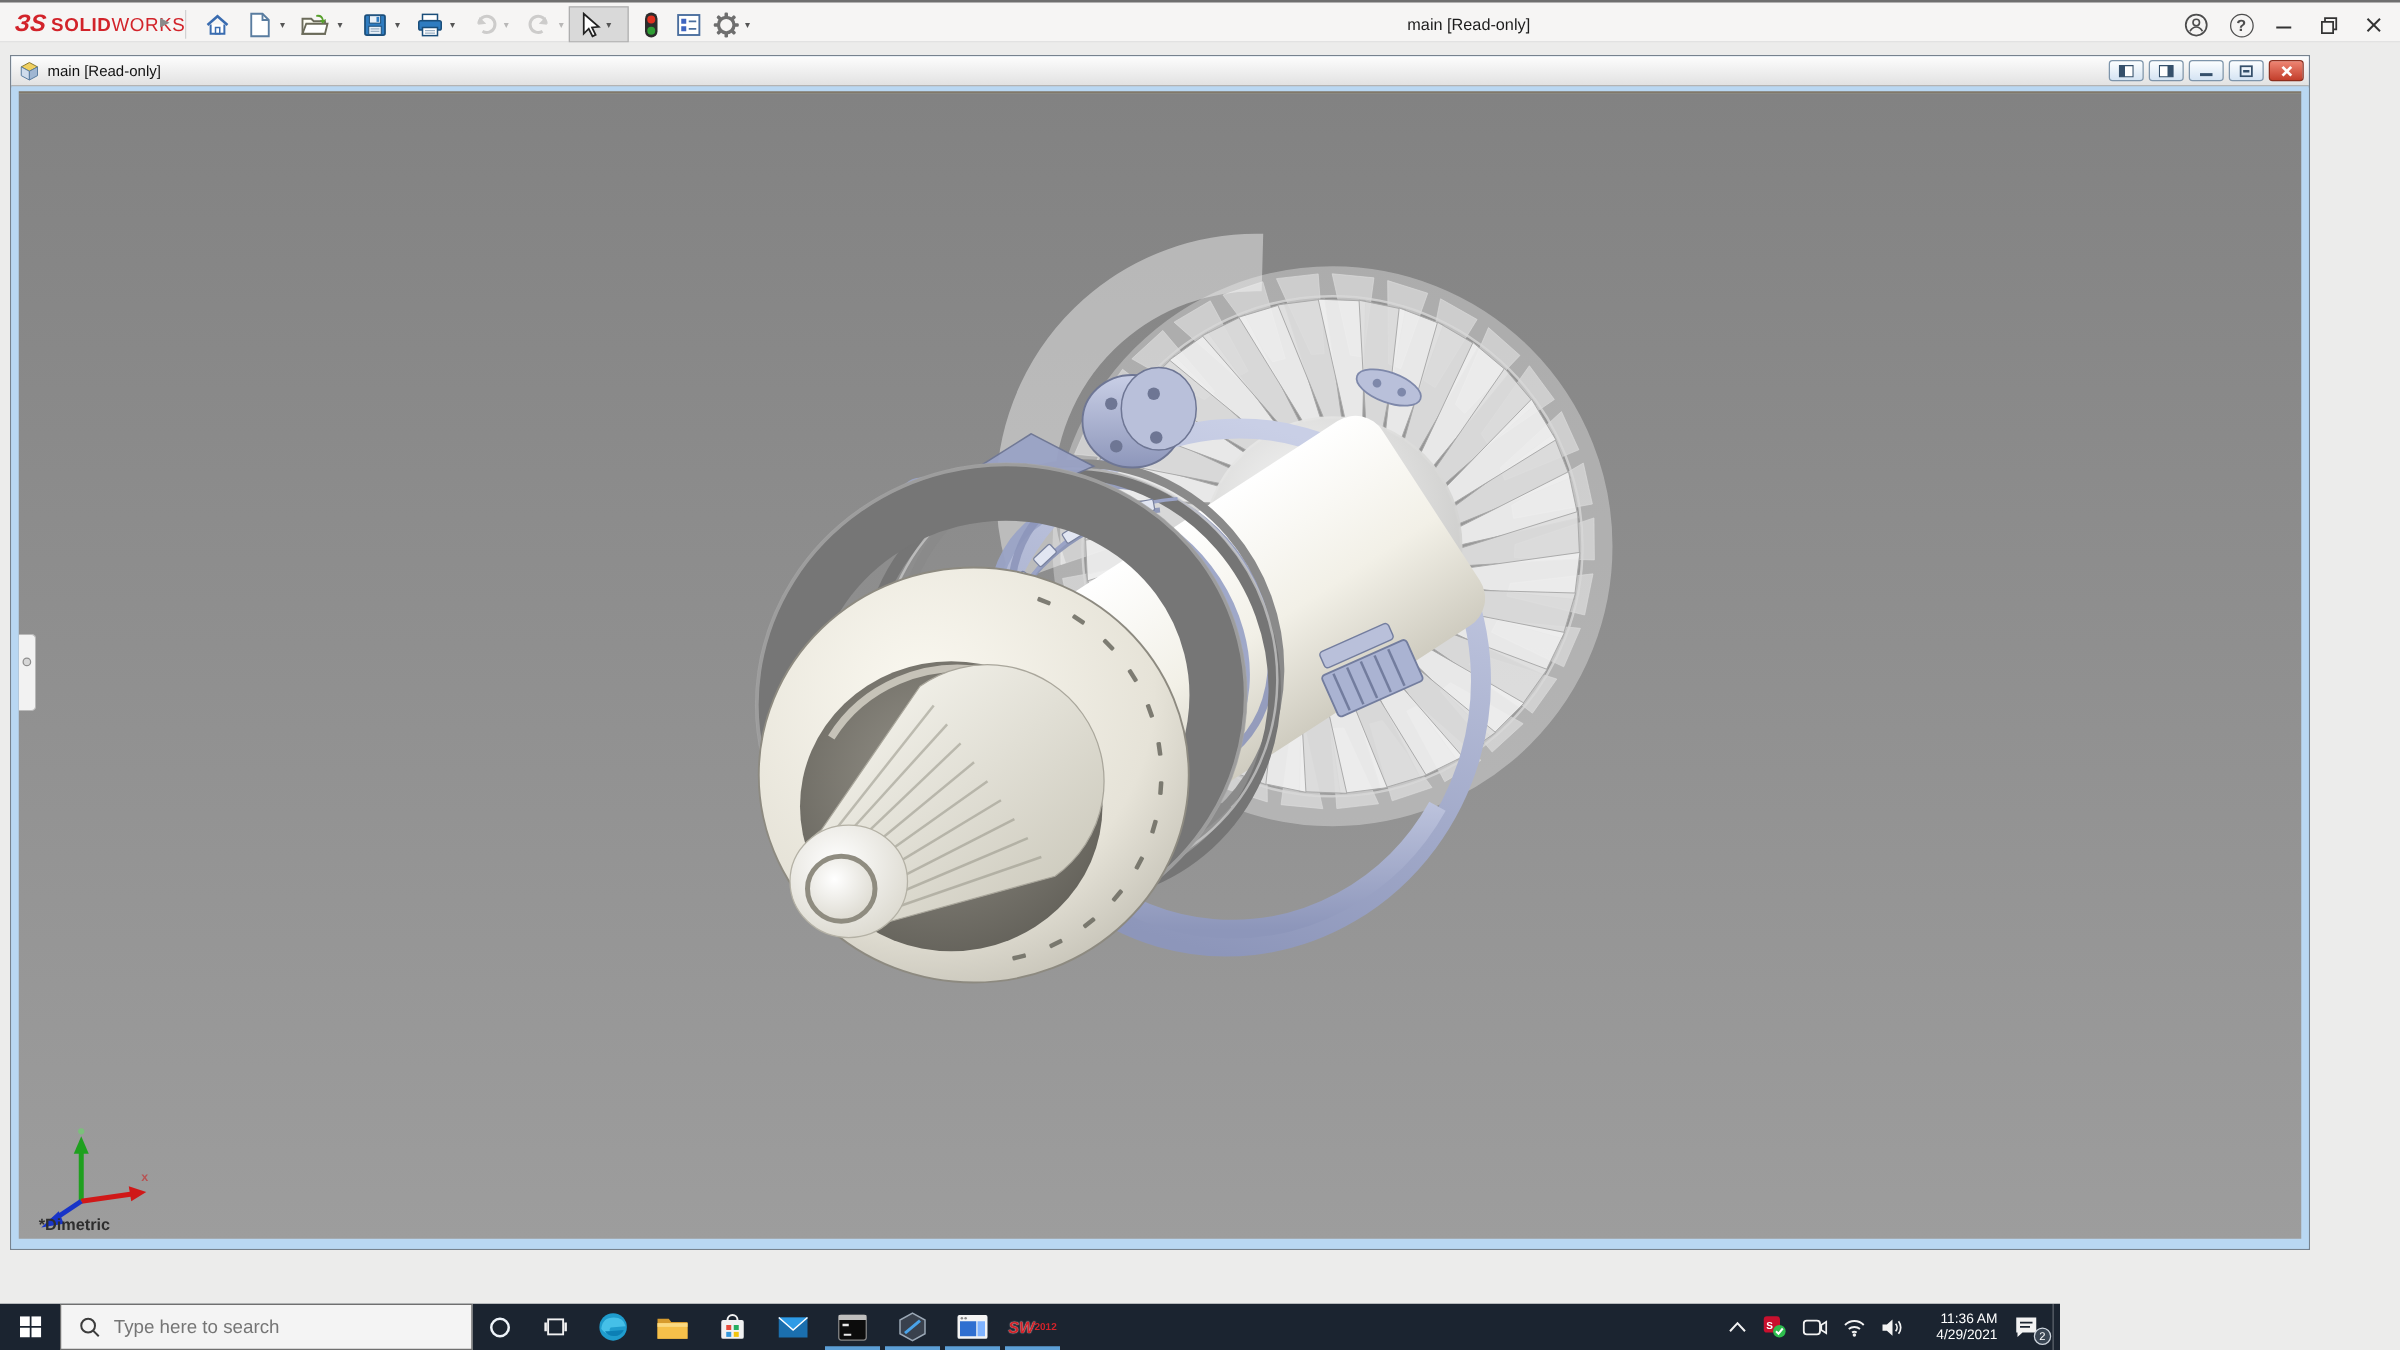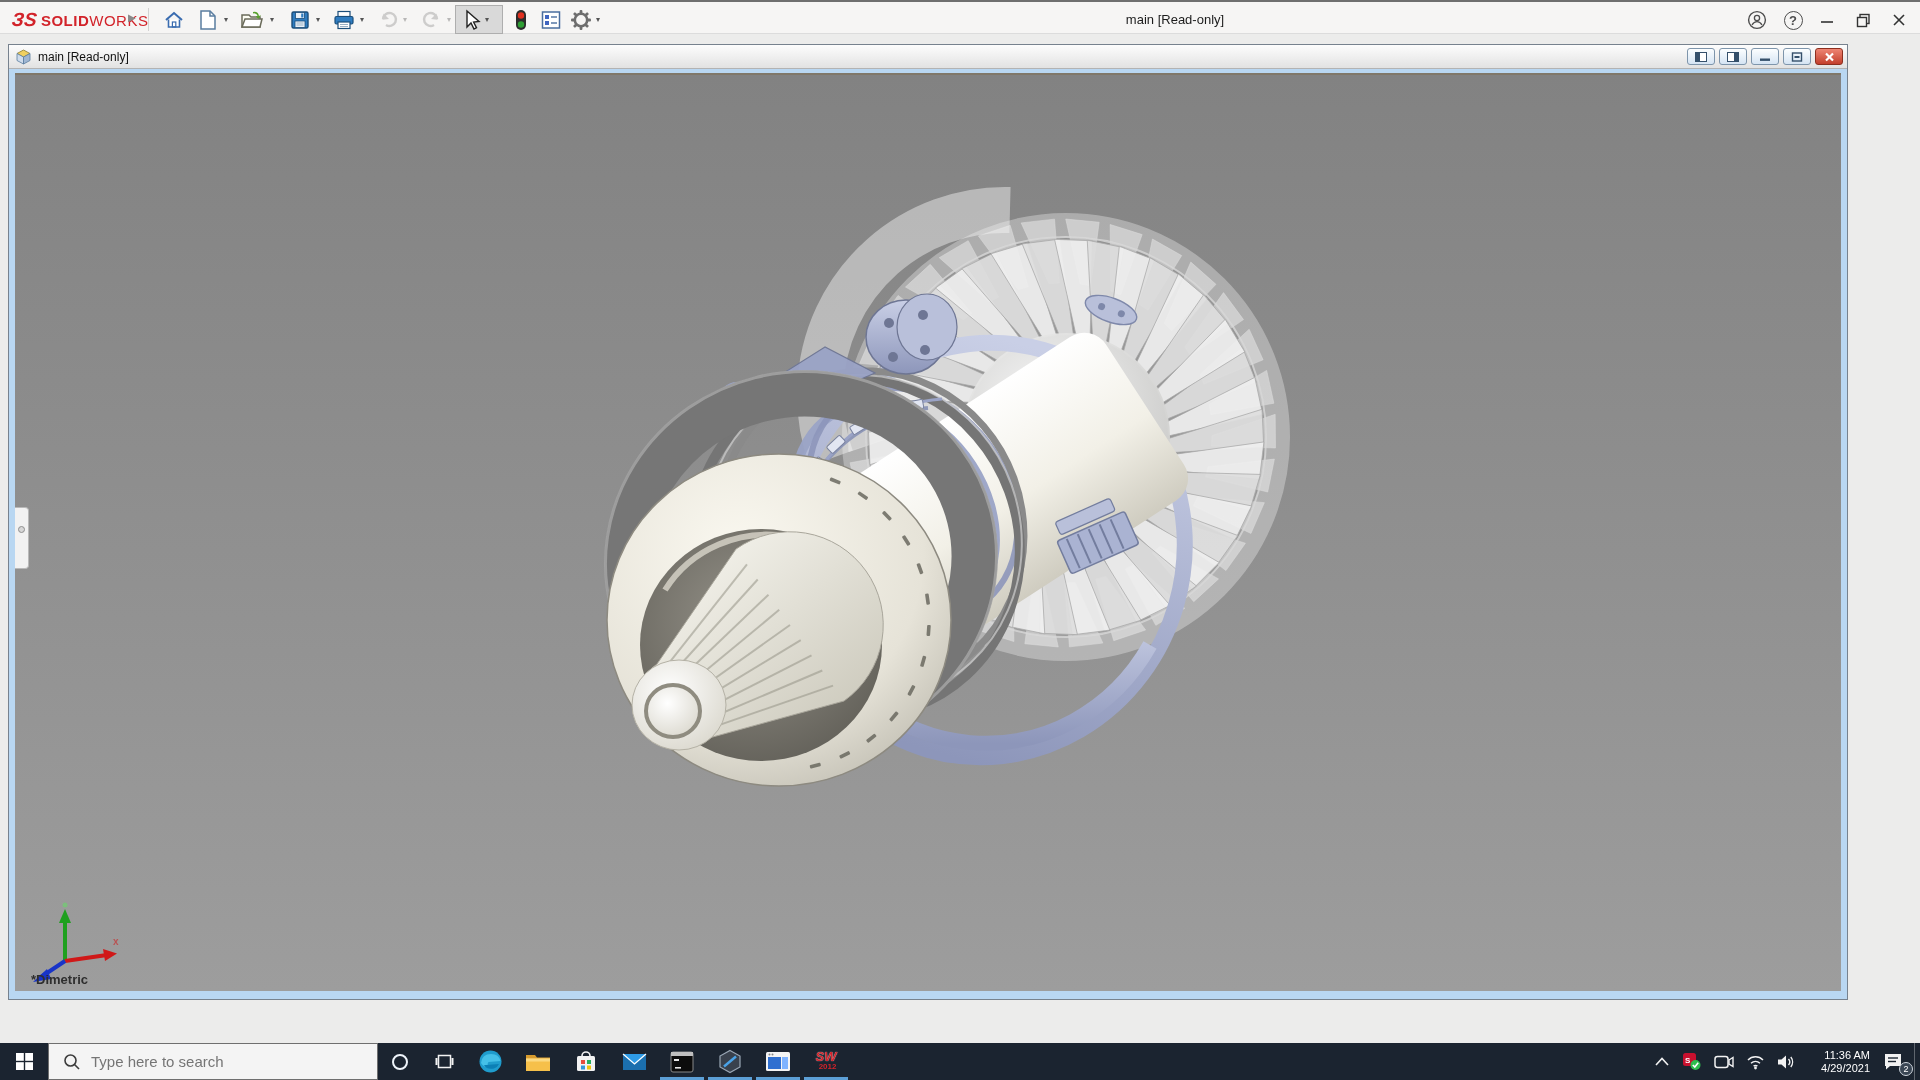--- a/index.html
+++ b/index.html
@@ -53,36 +53,36 @@
     border-radius:0 4px 4px 0; }
   .side-tab .dot { position:absolute; left:3px; top:18px; width:7px; height:7px;
     border-radius:50%; border:1px solid #8f8f8f; background:#d7d7d7; }
 
   .model-svg { position:absolute; left:560px; top:110px; }
   .triad-svg { position:absolute; left:10px; top:826px; }
   .orient-label { position:absolute; left:16px; bottom:4px; font-size:13px;
     font-weight:bold; color:#2e2e2e; }
 
   
-  .taskbar { position:absolute; left:0; bottom:0; width:1920px; height:37px;
+  .taskbar { position:absolute; left:0; bottom:0; width:1648px; height:37px;
     background:#1b2430; display:flex; align-items:stretch; }
   .tb-cell { width:48px; display:flex; align-items:center; justify-content:center; position:relative; }
   .tb-cell.narrow { width:44px; }
   .search-box { width:330px; height:37px; background:#f4f4f4; border:1px solid #6f6f6f;
     display:flex; align-items:center; }
   .search-box input { border:none; outline:none; background:transparent; font-size:15px;
     color:#4a4a4a; width:270px; font-family:"Liberation Sans",sans-serif; }
   .run-ind { position:absolute; left:2px; right:2px; bottom:0; height:3px; background:#5c9fd6; }
   .tray { margin-left:auto; display:flex; align-items:stretch; }
   .tray-cell { display:flex; align-items:center; justify-content:center; position:relative; }
   .clock { width:70px; text-align:right; color:#fff; font-size:11px; line-height:13px; padding-right:2px; }
   .badge { position:absolute; right:1px; bottom:4px; width:14px; height:14px; border-radius:50%;
     background:#3a4654; border:1px solid #cfd6de; color:#fff; font-size:9px;
     display:flex; align-items:center; justify-content:center; }
-  .sw-task { display:flex; flex-direction:column; align-items:flex-end; line-height:10px; }
+  .sw-task { display:flex; flex-direction:row; align-items:flex-end; line-height:10px; }
   .sw-task .sw-l { color:#d2232a; font-weight:800; font-style:italic; font-size:13px;
     text-shadow:0 0 1px #fff; }
   .sw-task .sw-y { color:#d2232a; font-weight:700; font-size:8px; }
   .desk-sliver { width:6px; border-left:1px solid rgba(255,255,255,.3); }
 </style>
 </head>
 <body>
 
 <div class="titlebar">
  <div class="tb-row">

